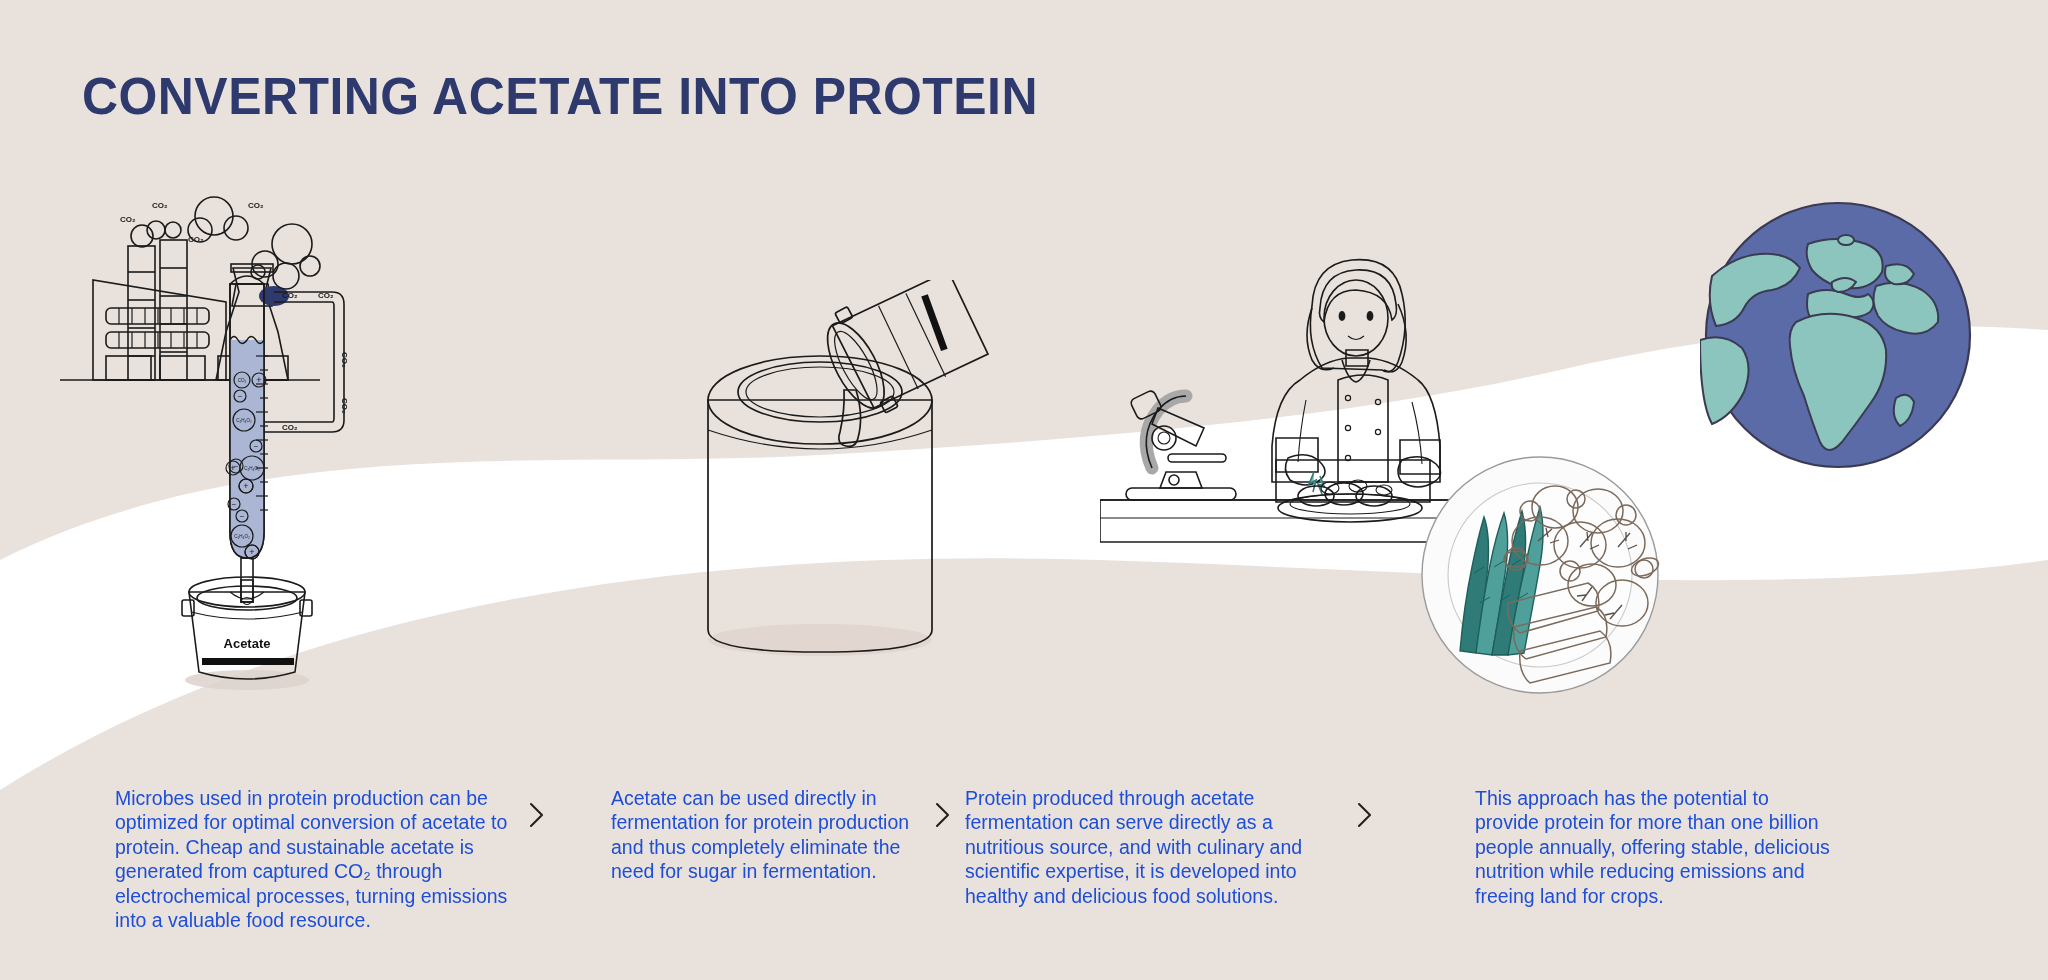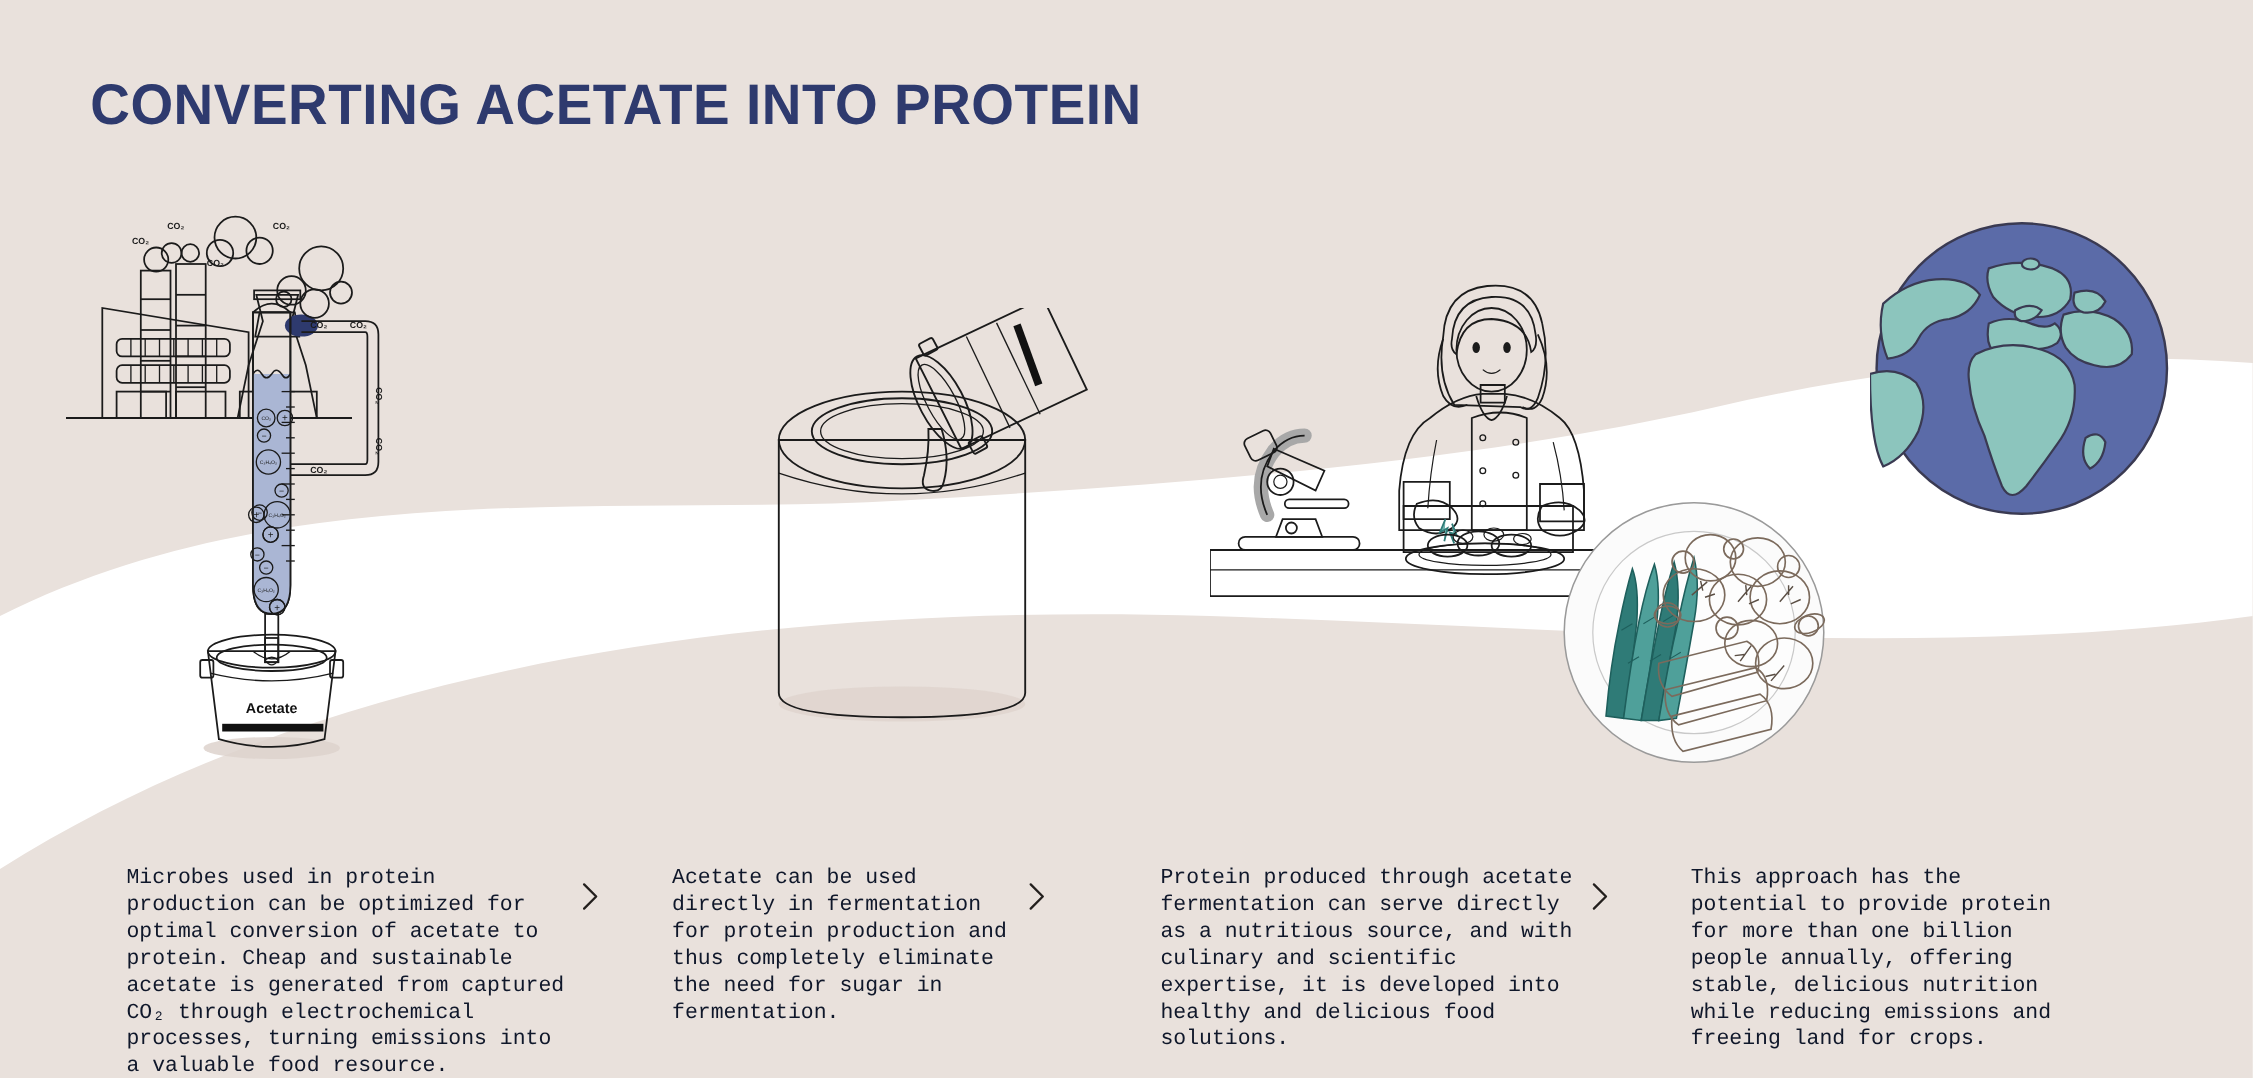--- a/index.html
+++ b/index.html
@@ -37,29 +37,29 @@
   #plate { left:1420px;top:455px;  width:240px; height:240px; }
   #globe { left:1700px;top:190px;  width:280px; height:290px; }
 
   
   .captions{
     position:absolute; left:0; top:786px; width:2048px; height:180px;
     z-index:7;
     display:flex; align-items:flex-start;
   }
   .cap{
-    color:#0f172a;
+    color:#1d4ed8;
     font-size:19.5px;
     line-height:24.4px;
-    font-family:Liberation Mono, monospace;
+    font-family:Liberation Sans, sans-serif;
   }
   .cap-1{ width:400px; margin-left:115px; }
   .cap-2{ width:310px; margin-left:52px; }
-  .cap-3{ width:378px; margin-left:90px; }
-  .cap-4{ width:360px; margin-left:60px; }
+  .cap-3{ width:378px; }
+  .cap-4{ width:360px; margin-left:88px; }
 
   .chev{
     width:44px; flex:0 0 44px;
     display:flex; align-items:flex-start; justify-content:center;
     color:#231f1d;
     margin-top:14px;
   }
   .chev svg{ display:block; }
 </style>
 </head>

